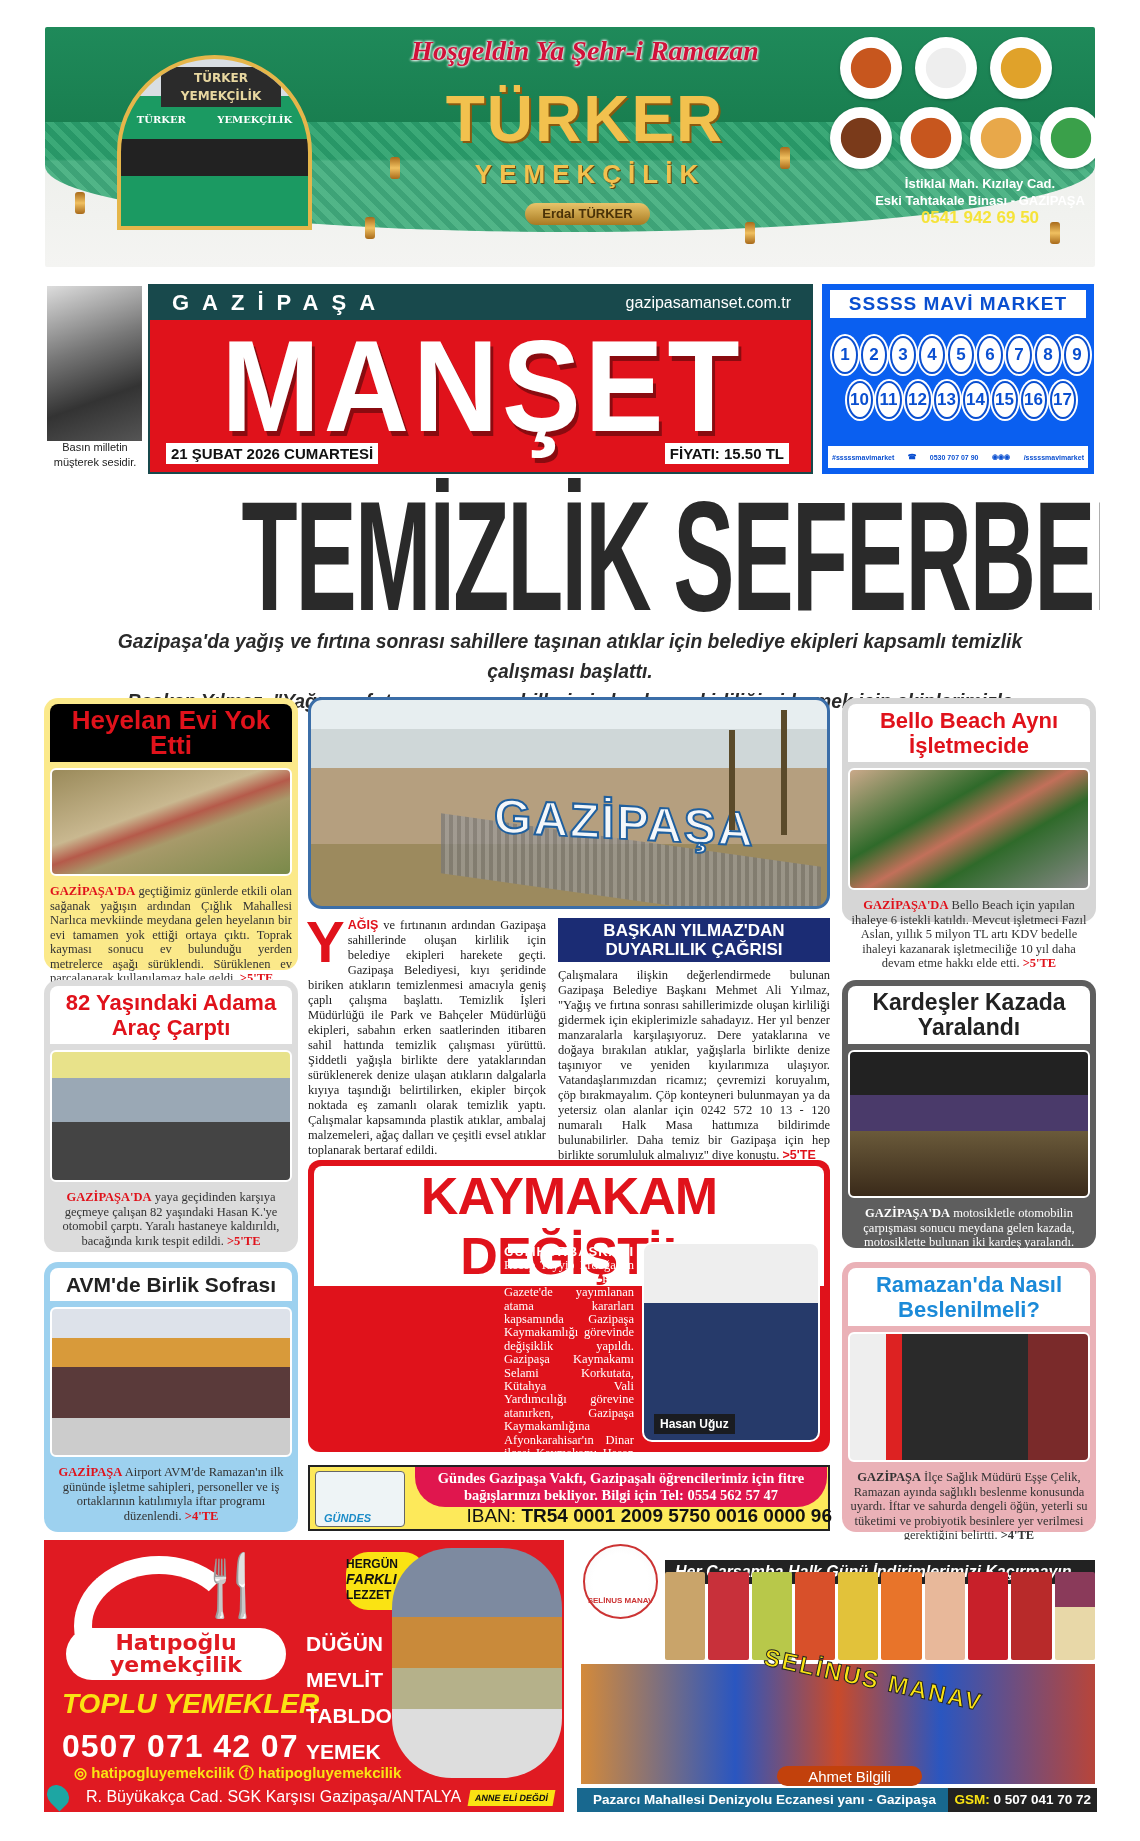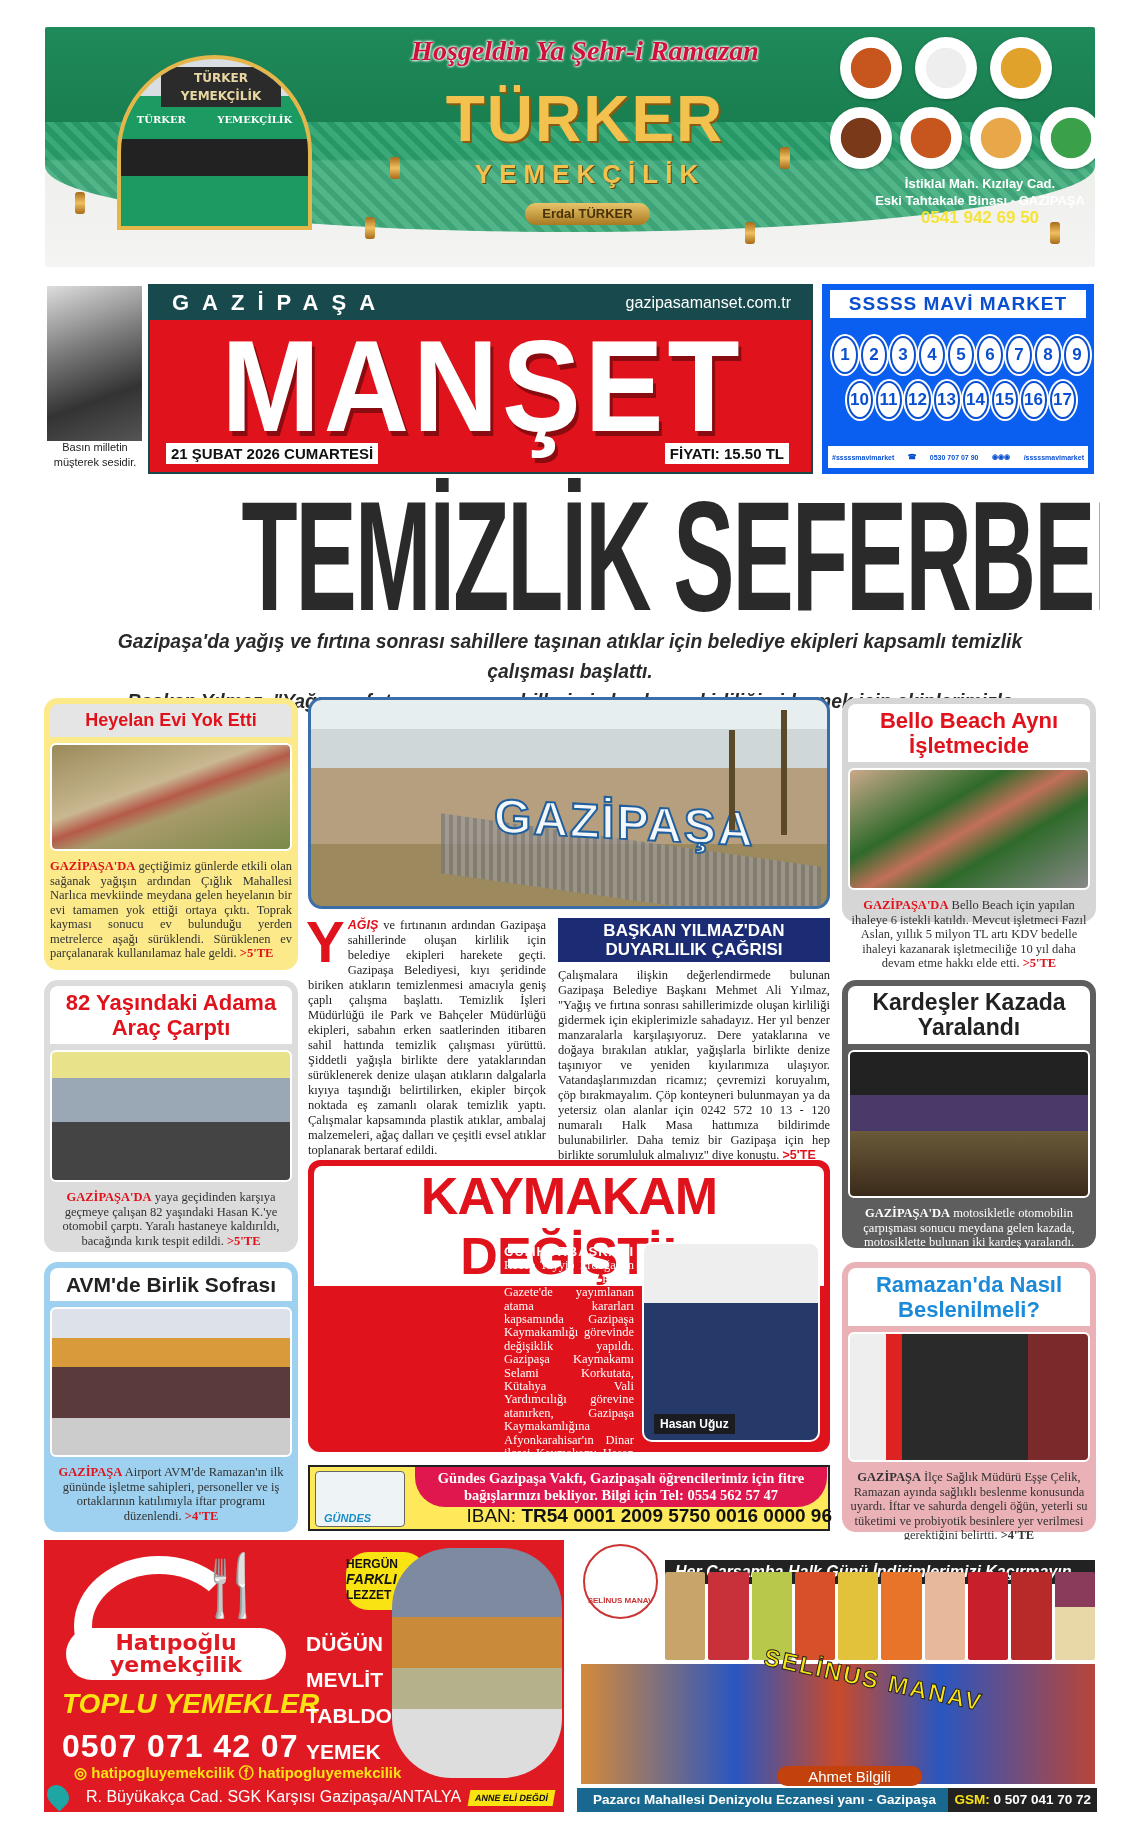--- a/index.html
+++ b/index.html
@@ -53,21 +53,21 @@
   .center { text-align:center; }
   .just { text-align: justify; }
 
   
   .beach { left: 308px; top: 697px; width: 522px; height: 212px; border: 3px solid #3b6ea8; border-radius: 14px; overflow: hidden; background: linear-gradient(#e7eef0 0 14%, #cfd7d8 14% 33%, #b59f7f 33% 70%, #9c8a5e 70%); }
   .beach-sign { position:absolute; left: 183px; top: 95px; font: bold 48px "Liberation Sans", sans-serif; color:#f4f7fa; -webkit-text-stroke: 2px #1f5f9e; letter-spacing: 2px; transform: skewY(3deg); }
   .beach-base { position:absolute; left: 130px; top: 140px; width: 380px; height: 60px; background: repeating-linear-gradient(90deg,#777 0 4px,#999 4px 8px); transform: skewY(8deg); opacity:.7; }
   .palm { position:absolute; width: 6px; background:#5a4a2a; }
   .col-text { font: 12.5px "Liberation Serif", serif; line-height: 15px; color:#222; text-align: justify; }
   .dropcap { float:left; font: bold 58px "Liberation Sans", sans-serif; color:#e0121b; line-height: 48px; margin: 0 3px 0 -2px; }
-  .red-lead { color:#e0121b; font-weight: bold; font-family: "Liberation Sans", sans-serif; font-style: italic; }
+  .red-lead { color:#e0121b; font-weight: bold; font-family: "Liberation Sans", sans-serif; }
   .sub-head { background:#1b2c74; color:#fff; text-align:center; font: bold 17px "Liberation Sans", sans-serif; line-height: 19px; padding: 3px 4px; margin-bottom: 6px; }
   .kay { left: 308px; top: 1160px; width: 522px; height: 292px; background:#e0121b; border-radius: 12px; padding: 6px; }
   .kay-title { background:#fff; border-radius: 8px 8px 0 0; text-align:center; font: bold 52px "Liberation Sans", sans-serif; color:#e0121b; line-height: 60px; letter-spacing: -1px; }
   .portrait { position:absolute; top: 82px; width: 178px; height: 200px; border-radius: 10px; border: 2px solid #fff; overflow:hidden; }
   .portrait .cap { position:absolute; left: 10px; bottom: 6px; background: rgba(25,25,25,.9); color:#fff; font: bold 12px "Liberation Sans", sans-serif; padding: 3px 6px; }
   .kay-text { position:absolute; left: 196px; top: 84px; width: 130px; color:#fff; font: 12.5px "Liberation Serif", serif; line-height: 13.4px; text-align: justify; }
   .kay-text .cap-lead { font: bold 13px "Liberation Sans", sans-serif; letter-spacing: 1px; }
   .gundes { left: 308px; top: 1465px; width: 522px; height: 66px; background:#fde95a; border: 2px solid #222; }
   .gundes-logo { position:absolute; left: 5px; top: 4px; width: 90px; height: 56px; background:#eef4f6; border: 1px solid #666; border-radius: 4px; }
   .gundes-logo span { position:absolute; left: 8px; bottom: 2px; width: 100%; text-align:left; font: italic bold 11px "Liberation Sans", sans-serif; color:#1c8cc8;margin-top:48px; }
@@ -185,21 +185,21 @@
 
 <div class="abs head-wrap">
   <div class="headline" style="left:0;top:0;width:1060px;position:absolute">TEMİZLİK SEFERBERLİĞİ</div>
 </div>
 <div class="abs deck">
   <div>Gazipaşa'da yağış ve fırtına sonrası sahillere taşınan atıklar için belediye ekipleri kapsamlı temizlik çalışması başlattı.</div>
   <div>Başkan Yılmaz, "Yağış ve fırtına sonrası sahillerimizde oluşan kirliliği gidermek için ekiplerimizle sahadayız" dedi.</div>
 </div>
 
 <div class="box" style="left:44px;top:698px;width:254px;height:272px;background:#fbe98a">
-  <div class="box-title" style="color:#e0121b;background:#e5e5e5;font-size:18px">Heyelan Evi Yok Etti</div>
+  <div class="box-title" style="color:#e0121b;background:#000000;font-size:26px">Heyelan Evi Yok Etti</div>
   <div class="box-img" style="height:108px;background:linear-gradient(160deg,#9a8a5a,#c9b890 40%,#b55a4a 50%,#a89a6a 60%,#7a8a4a)"></div>
   <div class="box-text just">
     <span class="lead" style="color:#e0121b">GAZİPAŞA'DA</span>
     <span>geçtiğimiz günlerde etkili olan sağanak yağışın ardından Çığlık Mahallesi Narlıca mevkiinde meydana gelen heyelanın bir evi tamamen yok ettiği ortaya çıktı. Toprak kayması sonucu ev bulunduğu yerden metrelerce aşağı sürüklendi. Sürüklenen ev parçalanarak kullanılamaz hale geldi.</span>
     <span class="more">&gt;5'TE</span>
   </div>
 </div>
 
 <div class="box" style="left:44px;top:980px;width:254px;height:272px;background:#dcdcdc">
   <div class="box-title" style="color:#e0121b;font-size:22px">82 Yaşındaki Adama Araç Çarptı</div>

